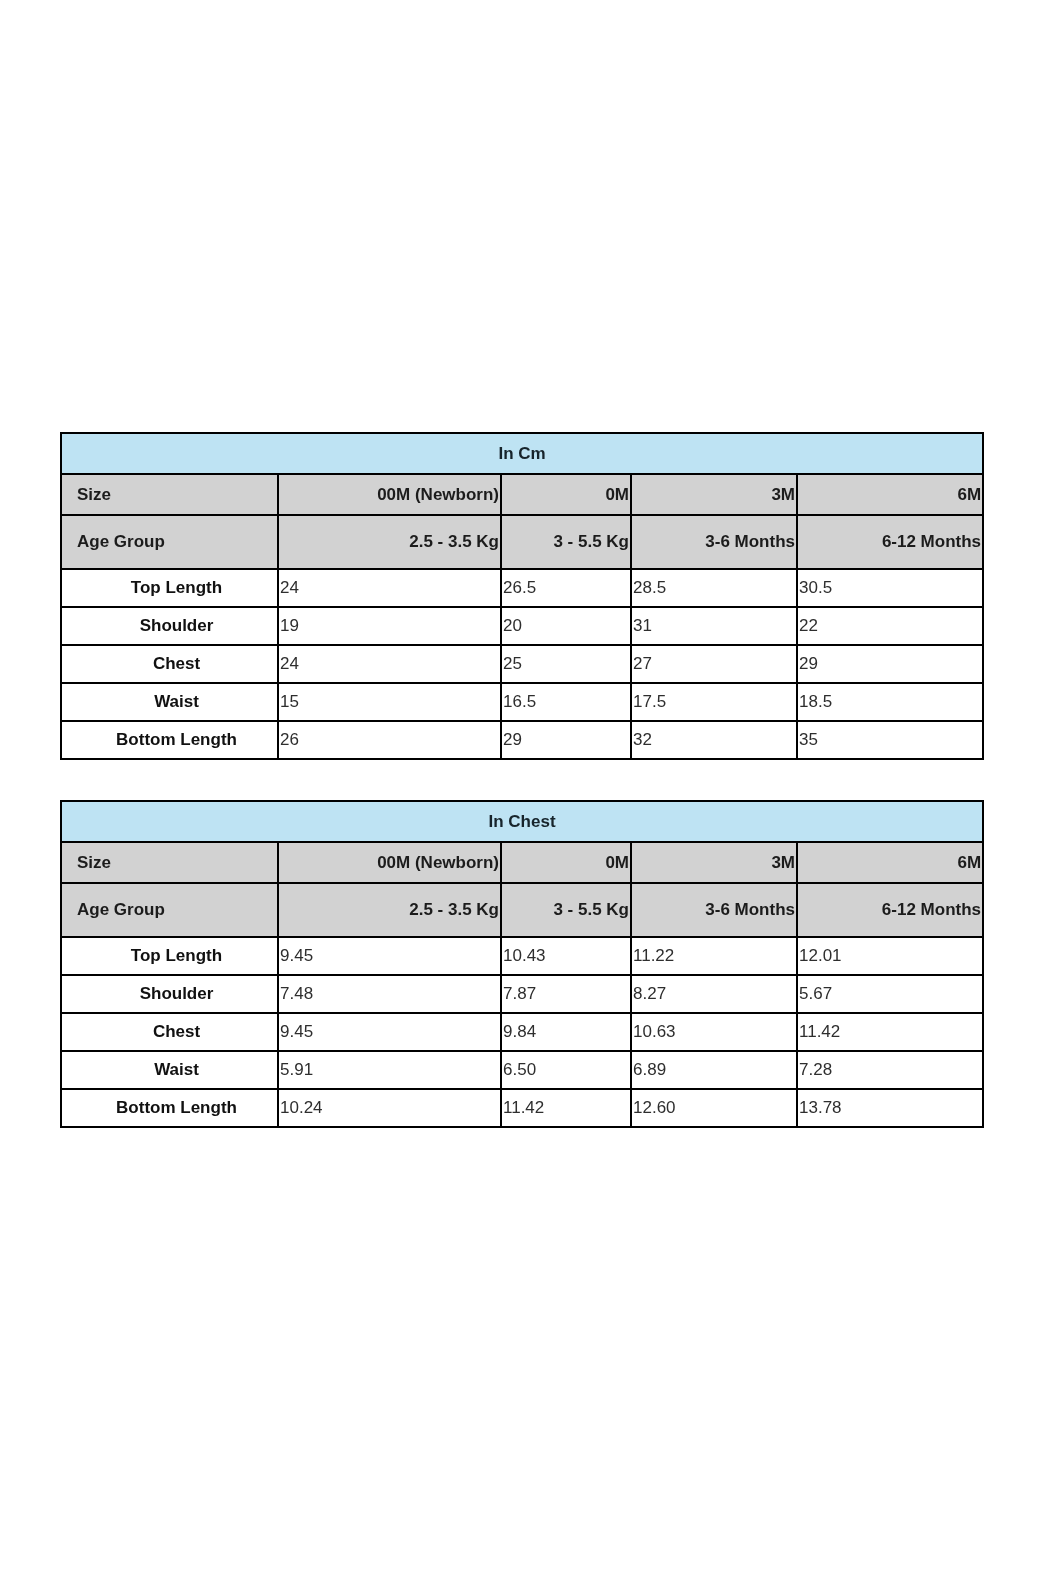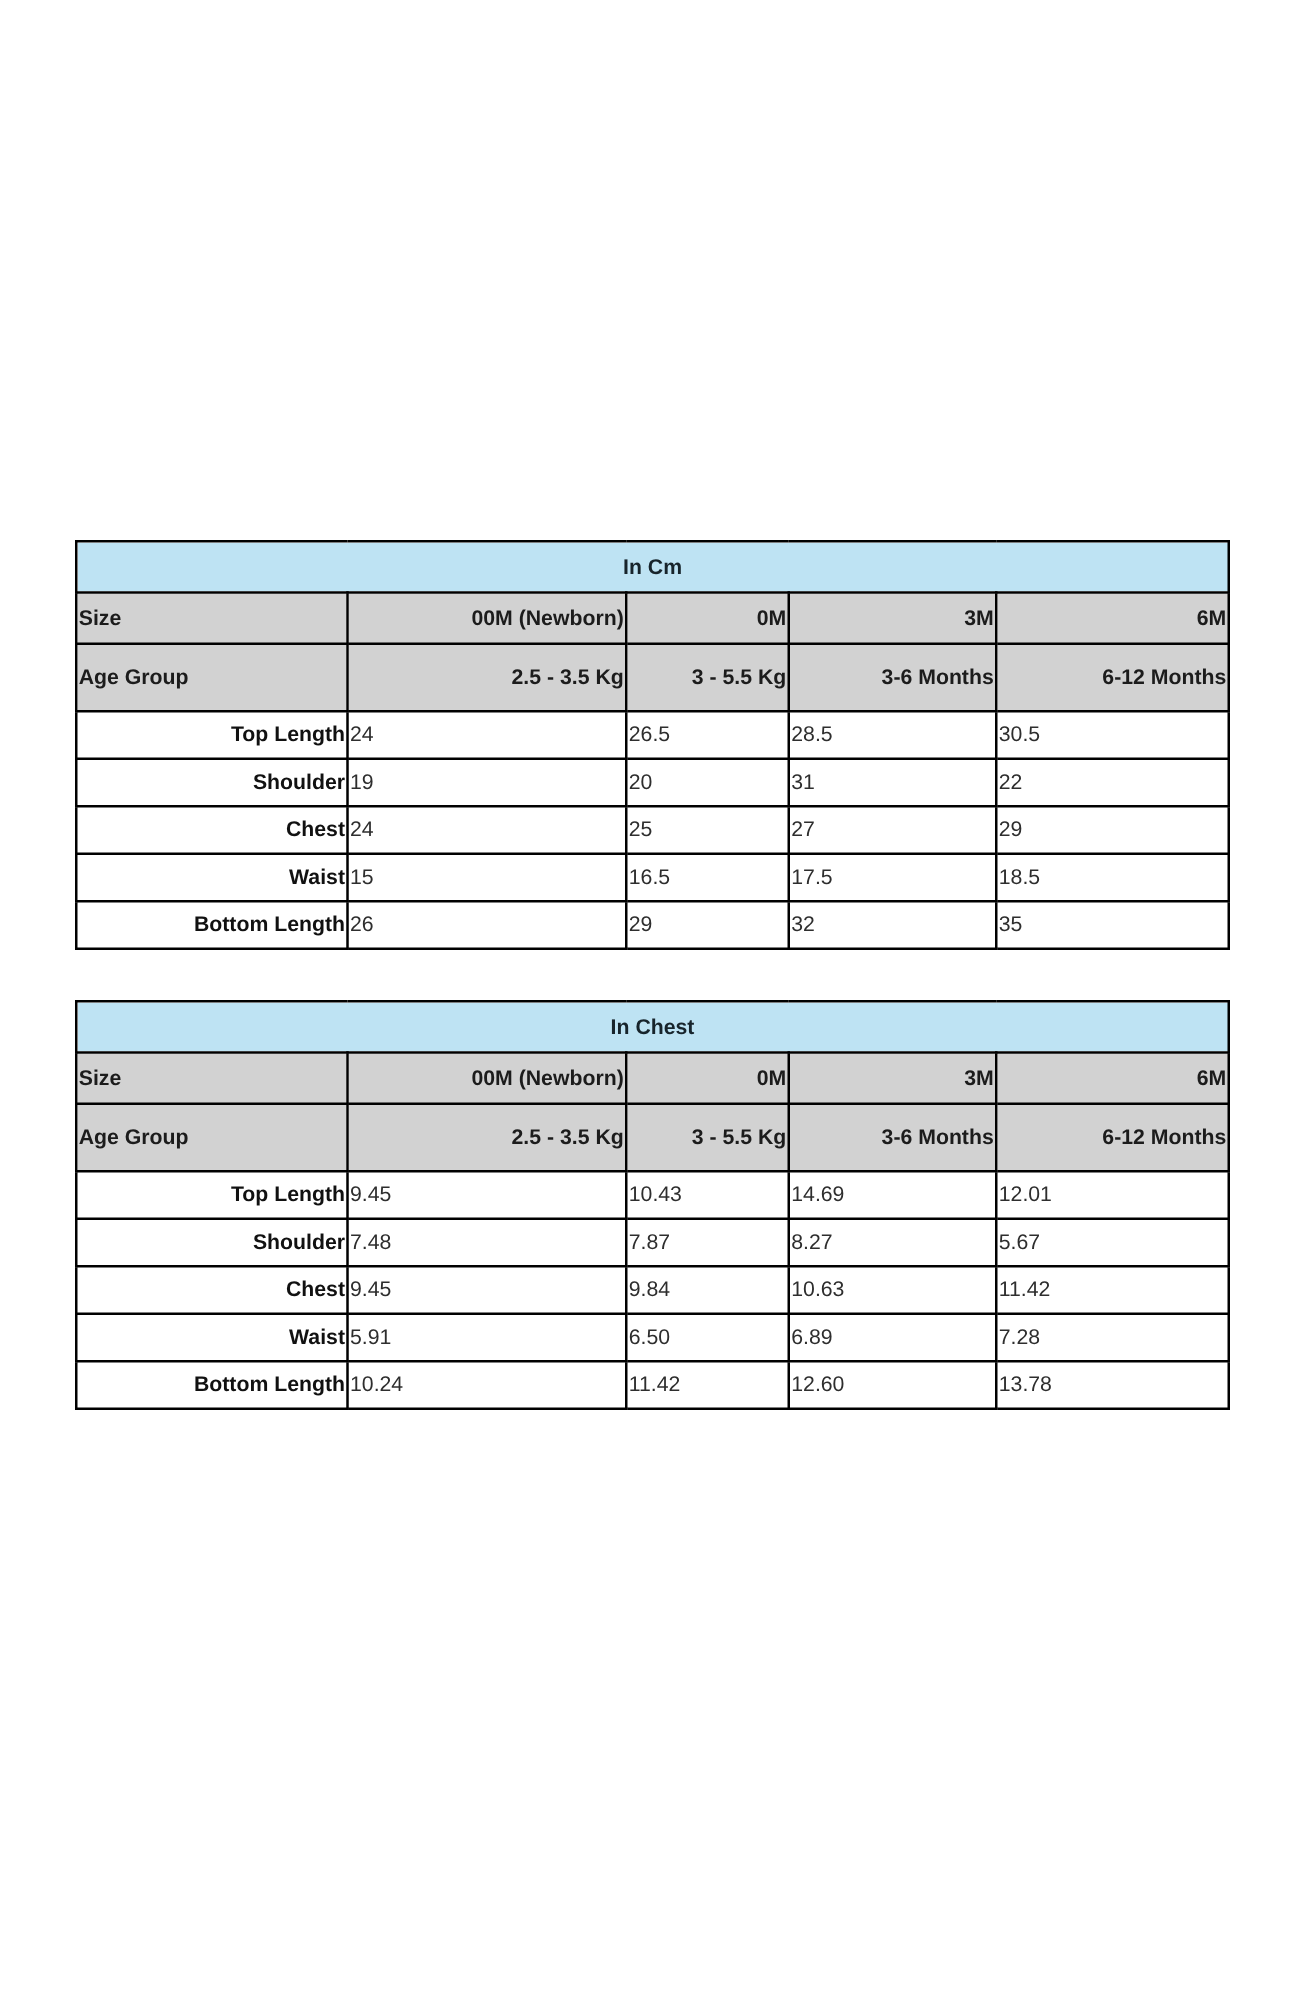--- a/index.html
+++ b/index.html
@@ -47,27 +47,27 @@
   .head-cell {
     background: #D2D2D2;
     font-weight: bold;
     text-align: right;
     color: #1c1c1c;
   }
   .label-cell {
     background: #D2D2D2;
     font-weight: bold;
     text-align: left;
-    padding-left: 1px;
+    padding-left: 15px;
     color: #1c1c1c;
   }
   .label-cell-white {
     background: #ffffff;
     font-weight: bold;
-    text-align: right;
+    text-align: center;
     padding-left: 15px;
     color: #111111;
   }
   .value-cell {
     background: #ffffff;
     font-weight: normal;
     color: #2e2e2e;
   }
 </style>
 </head>
@@ -162,21 +162,21 @@
       <td class="label-cell">Age Group</td>
       <td class="head-cell">2.5 - 3.5 Kg</td>
       <td class="head-cell">3 - 5.5 Kg</td>
       <td class="head-cell">3-6 Months</td>
       <td class="head-cell">6-12 Months</td>
     </tr>
     <tr class="r-data">
       <td class="label-cell-white">Top Length</td>
       <td class="value-cell">9.45</td>
       <td class="value-cell">10.43</td>
-      <td class="value-cell">14.69</td>
+      <td class="value-cell">11.22</td>
       <td class="value-cell">12.01</td>
     </tr>
     <tr class="r-data">
       <td class="label-cell-white">Shoulder</td>
       <td class="value-cell">7.48</td>
       <td class="value-cell">7.87</td>
       <td class="value-cell">8.27</td>
       <td class="value-cell">5.67</td>
     </tr>
     <tr class="r-data">

